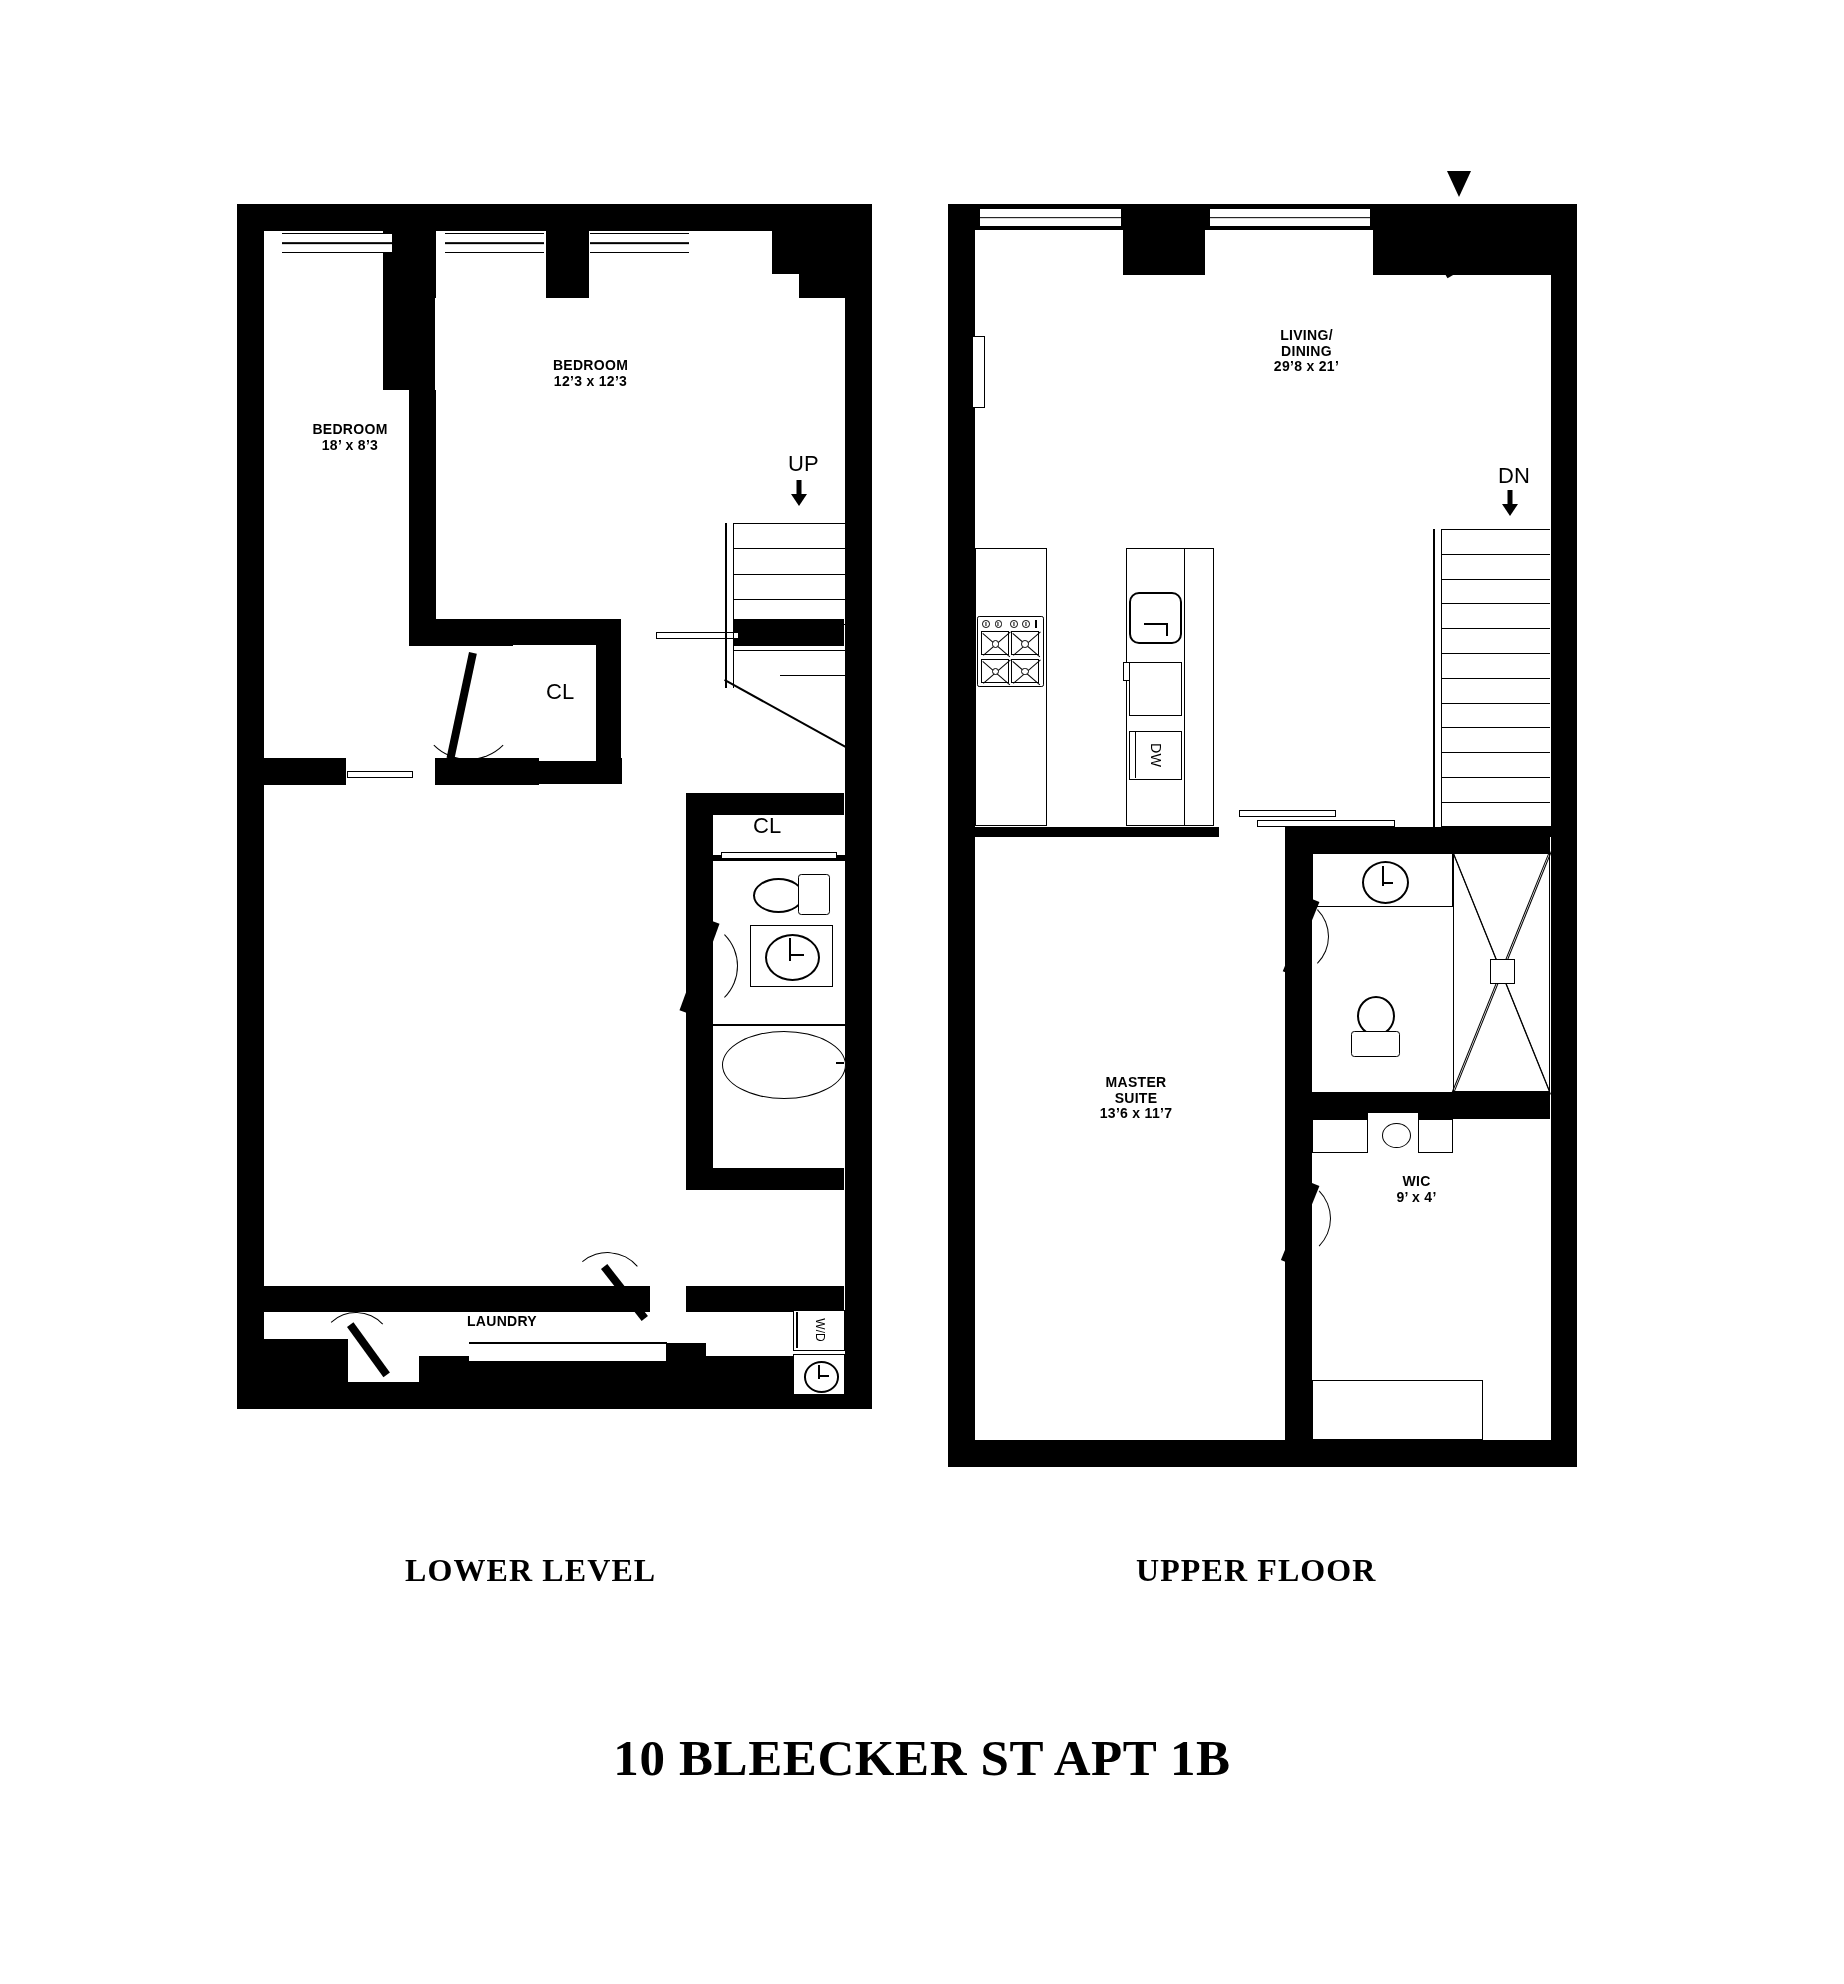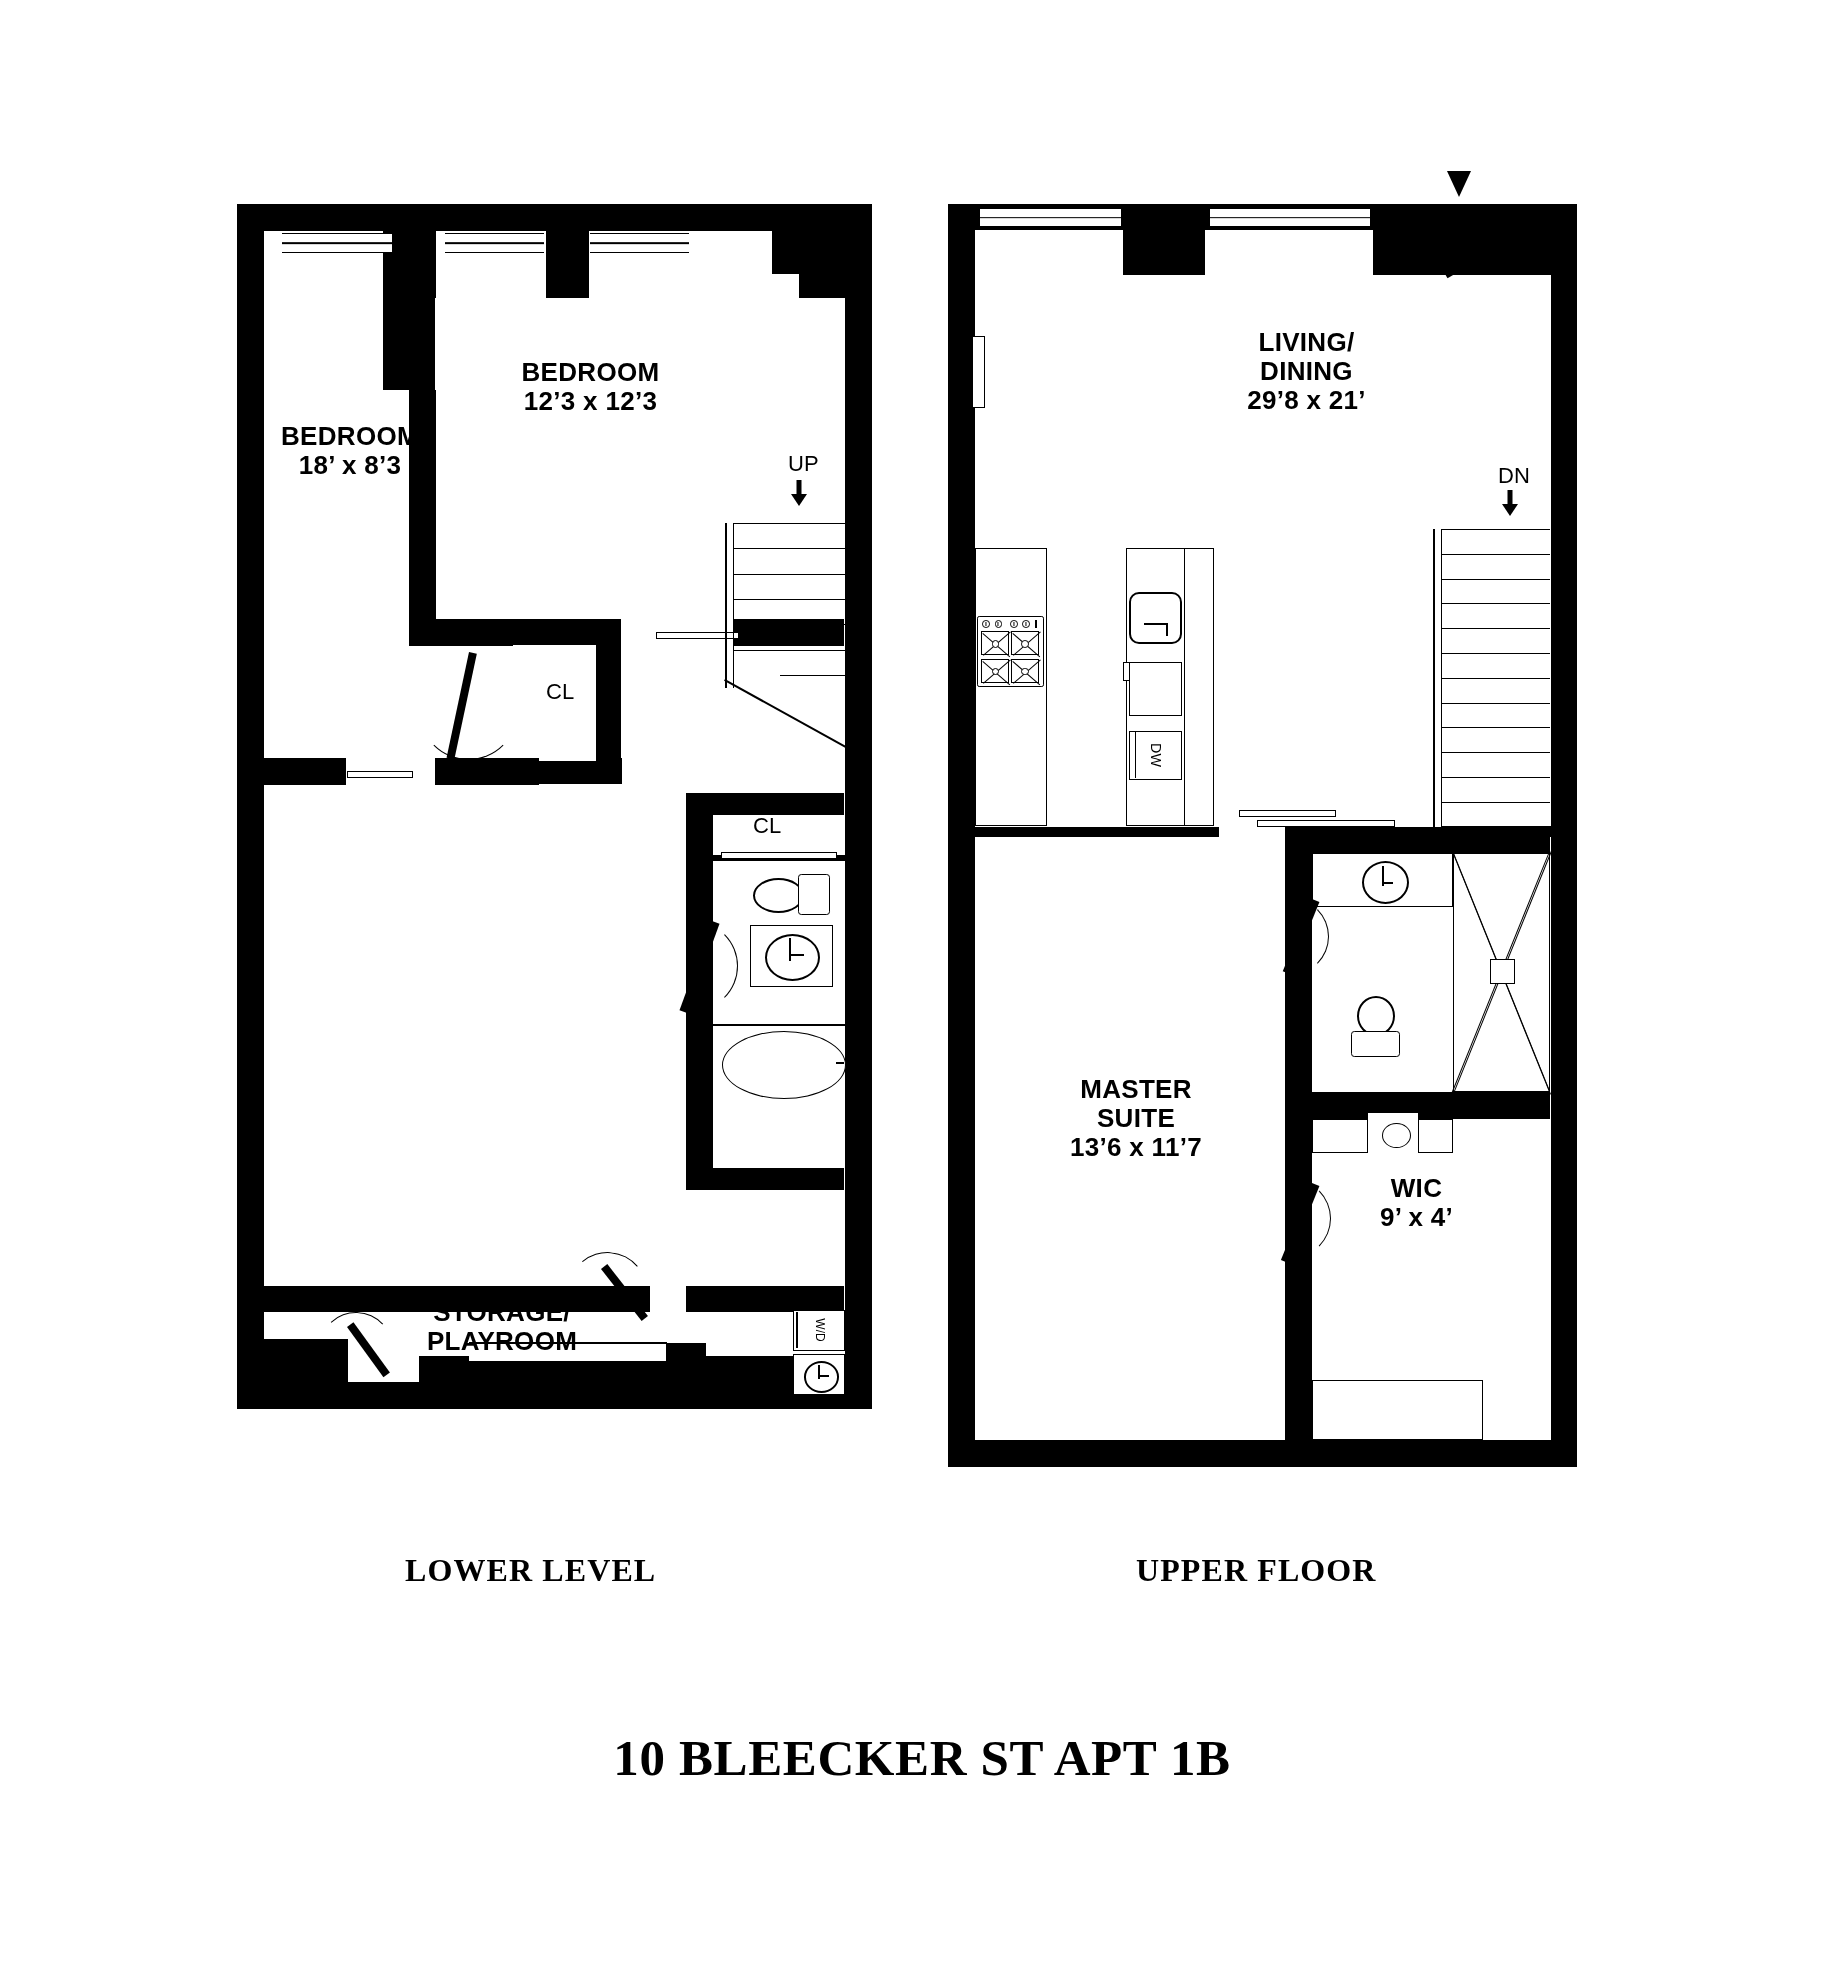--- a/index.html
+++ b/index.html
@@ -32,21 +32,21 @@
   .leaf{position:absolute;background:#000;transform-origin:0 0;}
   .arc{position:absolute;border:1.1px solid #000;border-radius:50%;
        border-right-color:transparent;border-bottom-color:transparent;border-top-color:transparent;}
 
   
   .slide{position:absolute;background:#fff;border:1.1px solid #000;box-sizing:border-box;}
 
   
   .lbl{position:absolute;color:#000;text-align:center;white-space:pre-line;
        font-weight:bold;letter-spacing:0.3px;line-height:1.12;}
-  .lbl-room{font-size:26px;}
+  .lbl-room{font-size:14px;}
   .lbl-cl{position:absolute;font-size:22px;font-weight:normal;color:#000;}
   .lbl-dir{position:absolute;font-size:22px;font-weight:normal;color:#000;}
   .lbl-dw{position:absolute;font-size:14.3px;color:#000;transform:rotate(90deg);transform-origin:center;}
   .lbl-wd{position:absolute;font-size:12px;color:#000;transform:rotate(90deg);transform-origin:center;}
 
   
   .arrow-dn{position:absolute;}
   .arrow-dn .stem{position:absolute;left:50%;top:0;width:5px;height:16.5px;background:#000;transform:translateX(-50%);}
   .arrow-dn .head{position:absolute;left:50%;top:14.3px;width:0;height:0;transform:translateX(-50%);
        border-left:8.3px solid transparent;border-right:8.3px solid transparent;border-top:12px solid #000;}
@@ -224,21 +224,21 @@
     <div class="outline-thin" style="left:556px;top:1150px;width:52px;height:41px;"></div>
     <div class="sink-circle" style="left:567px;top:1157px;width:31px;height:27.6px;"></div>
     <div class="faucet" style="left:581px;top:1161px;width:1.7px;height:14.3px;"></div>
     <div class="faucet" style="left:581px;top:1171px;width:11px;height:1.7px;"></div>
 
     <div class="lbl lbl-room" style="left:33px;top:218px;width:160px;">BEDROOM
 18’ x 8’3</div>
     <div class="lbl lbl-room" style="left:243px;top:154px;width:221px;">BEDROOM
 12’3 x 12’3</div>
     <div class="lbl lbl-room" style="left:149px;top:1094px;width:232px;">STORAGE/
-PLAYROOM</div>
+LAUNDRY</div>
     <div class="lbl-cl" style="left:309px;top:475px;">CL</div>
   </div>
 
   <div class="plan" id="plan-upper">
 
     <div class="w" style="left:0;top:16.5px;width:629px;height:26.5px;"></div>
     <div class="w" style="left:0;top:16.5px;width:26.5px;height:1263px;"></div>
     <div class="w" style="left:602px;top:16.5px;width:26.5px;height:1263px;"></div>
     <div class="w" style="left:0;top:1253px;width:629px;height:26.5px;"></div>
 

